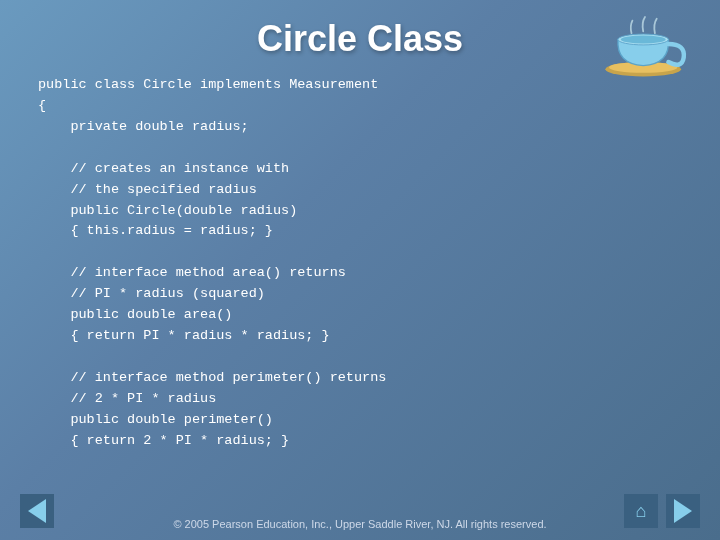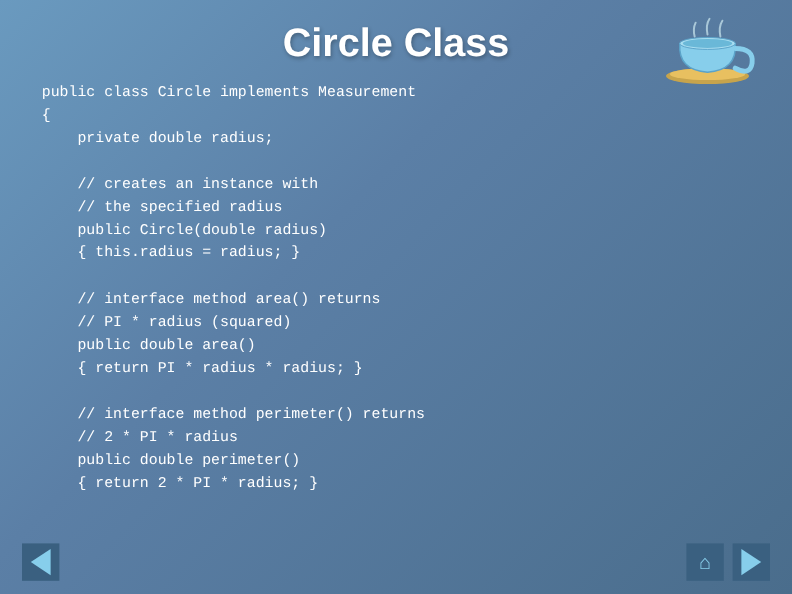--- a/index.html
+++ b/index.html
@@ -170,20 +170,21 @@
     // 2 * PI * radius
     public double perimeter()
     { return 2 * PI * radius; }</pre>
   </div>
 
   <div class="footer">
     <button class="nav-arrow nav-arrow-left">
       <div class="arrow-shape arrow-left-shape"></div>
     </button>
 
+    <span class="footer-text">© 2005 Pearson Education, Inc.,  Upper Saddle River, NJ.  All rights reserved.</span>
 
     <button class="nav-arrow nav-arrow-home">
       <span class="home-icon">⌂</span>
     </button>
 
     <button class="nav-arrow nav-arrow-right">
       <div class="arrow-shape arrow-right-shape"></div>
     </button>
   </div>
 

